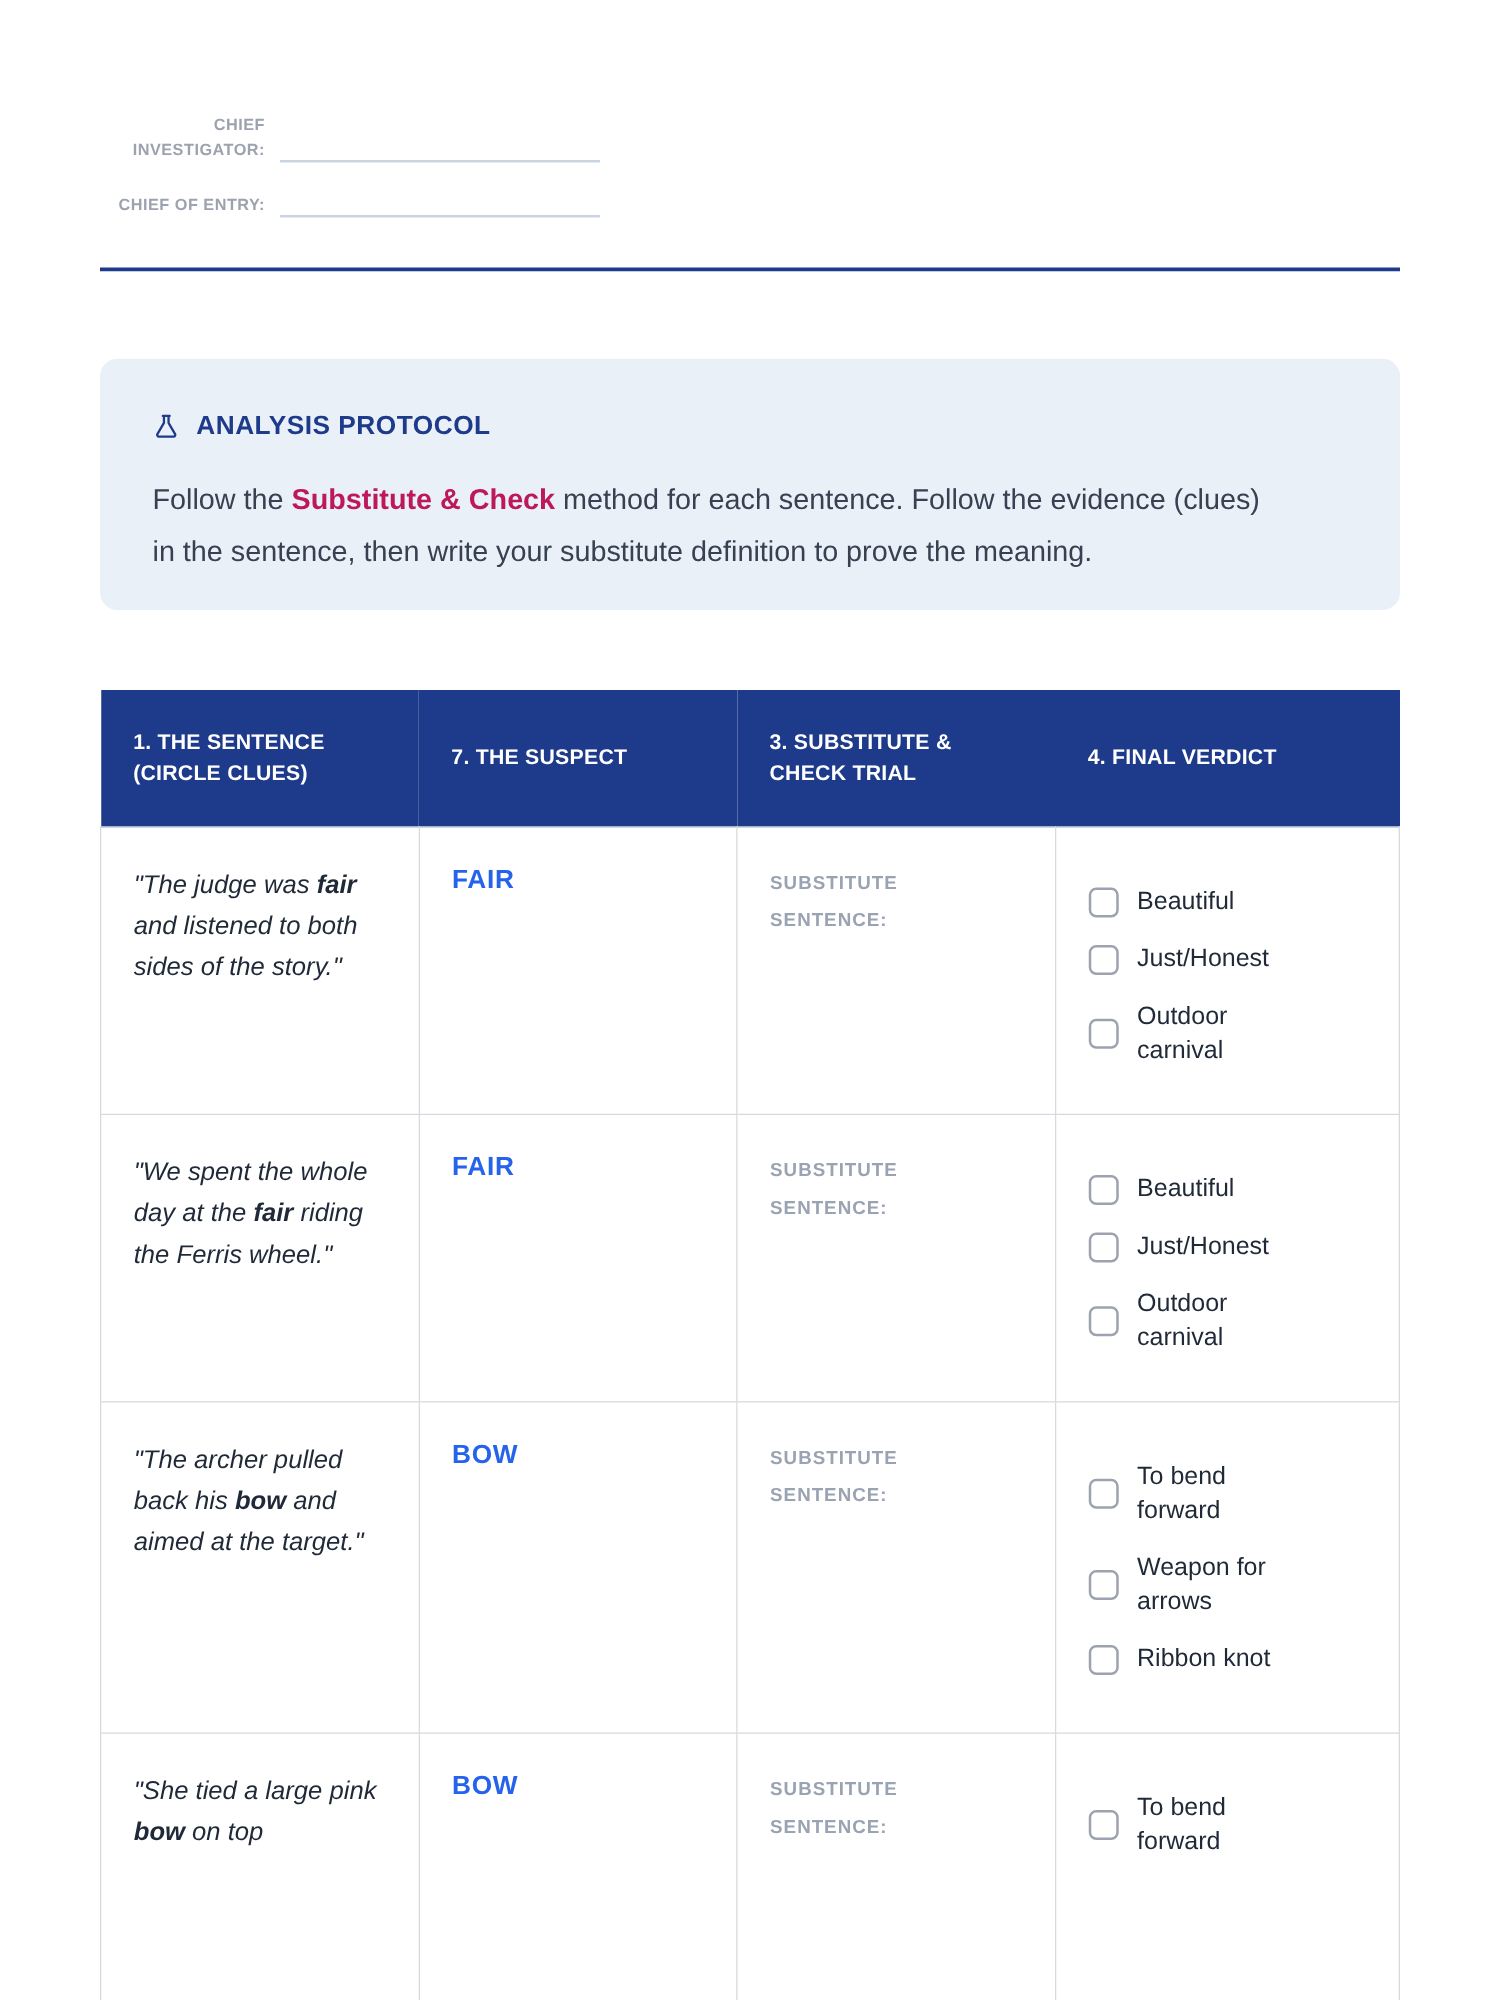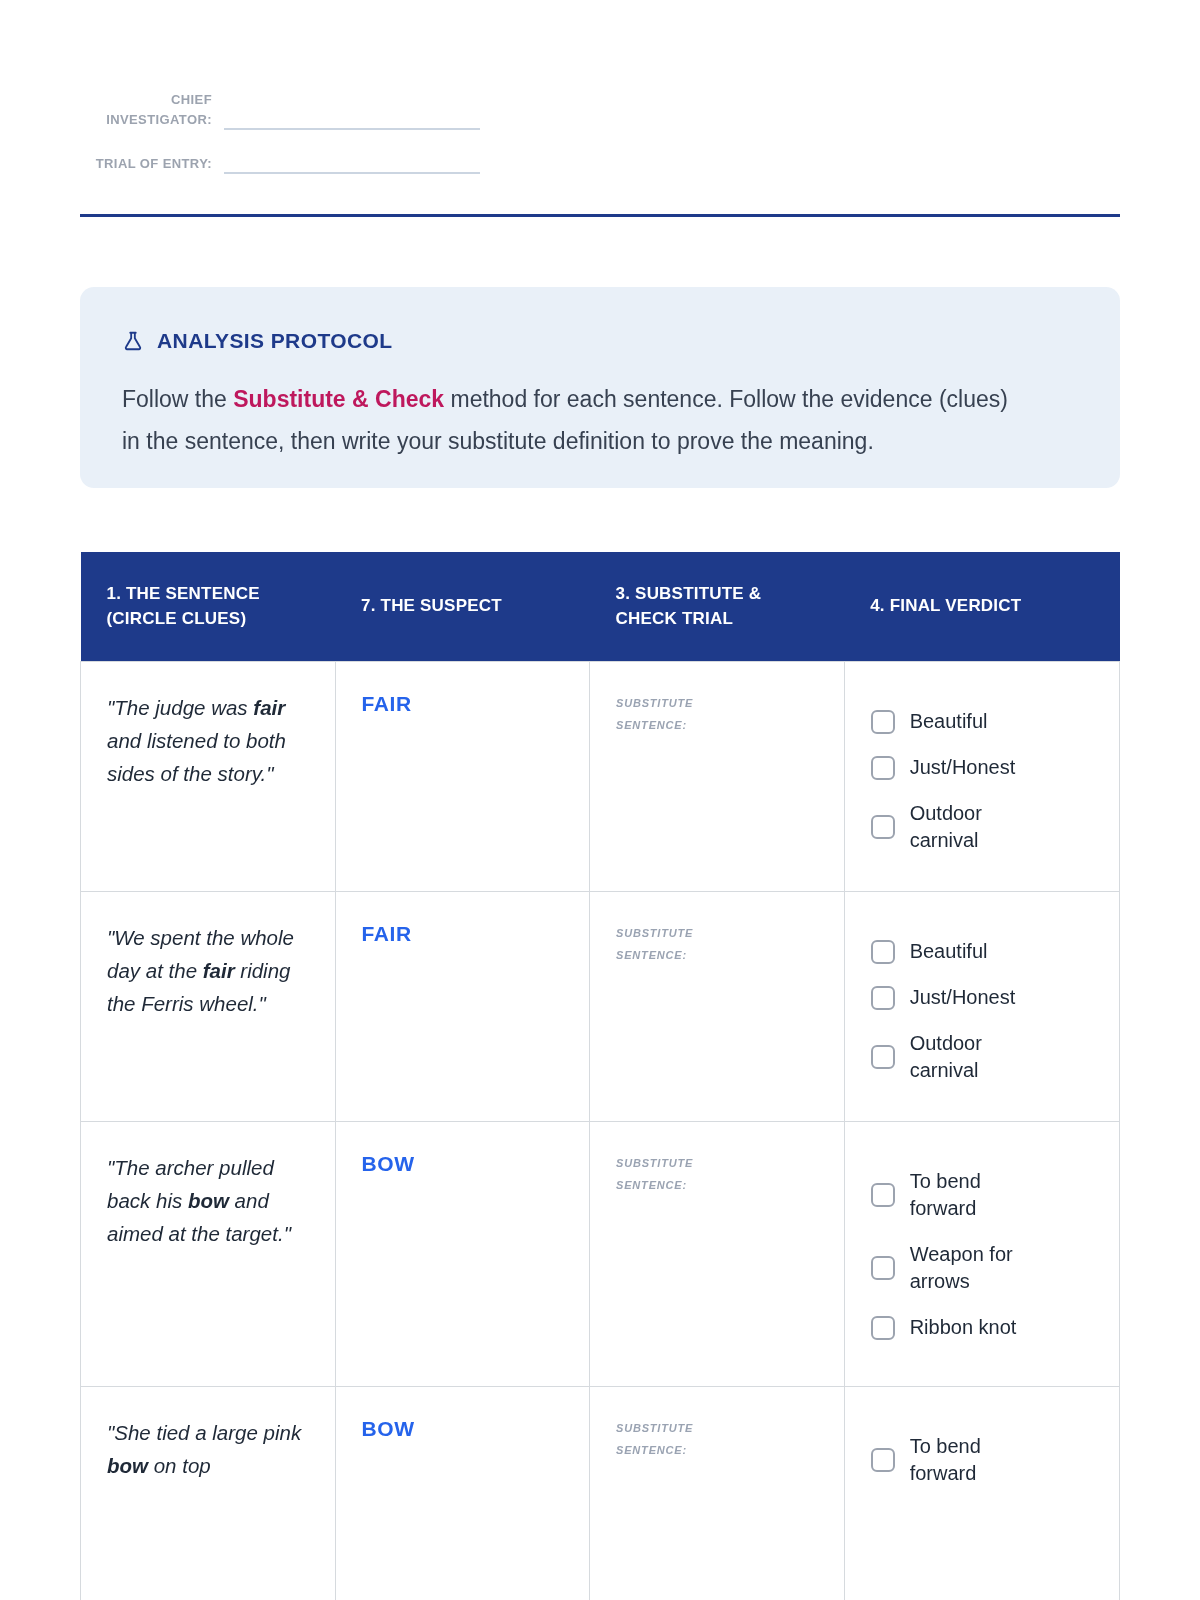--- a/index.html
+++ b/index.html
@@ -112,26 +112,25 @@
   .sentence b { font-weight: 700; }
   .suspect {
     color: #2563eb;
     font-weight: 700;
     font-size: 21px;
     letter-spacing: 0.6px;
   }
   .sub-label {
     color: #9aa3b2;
     font-weight: 700;
-    font-size: 11px;
+    font-size: 15px;
     letter-spacing: 0.8px;
     line-height: 2.0;
     max-width: 125px;
     text-transform: uppercase;
-    font-style: italic;
   }
   .verdict-list { display: flex; flex-direction: column; gap: 19px; margin-top: 16px; }
   .verdict-option { display: flex; align-items: center; gap: 15px; }
   .checkbox {
     width: 24px; height: 24px;
     border: 2px solid #9ca3af;
     border-radius: 6px;
     flex-shrink: 0;
     background: #ffffff;
   }
@@ -147,21 +146,21 @@
 
 <div class="page">
 
   <div class="header">
     <div class="fields">
       <div class="field-row">
         <div class="field-label">CHIEF INVESTIGATOR:</div>
         <div class="field-line"></div>
       </div>
       <div class="field-row">
-        <div class="field-label">TRIAL OF ENTRY:</div>
+        <div class="field-label">CHIEF OF ENTRY:</div>
         <div class="field-line"></div>
       </div>
     </div>
   </div>
 
   <div class="divider"></div>
 
   <div class="protocol">
     <div class="protocol-title-row">
       <span class="flask">

